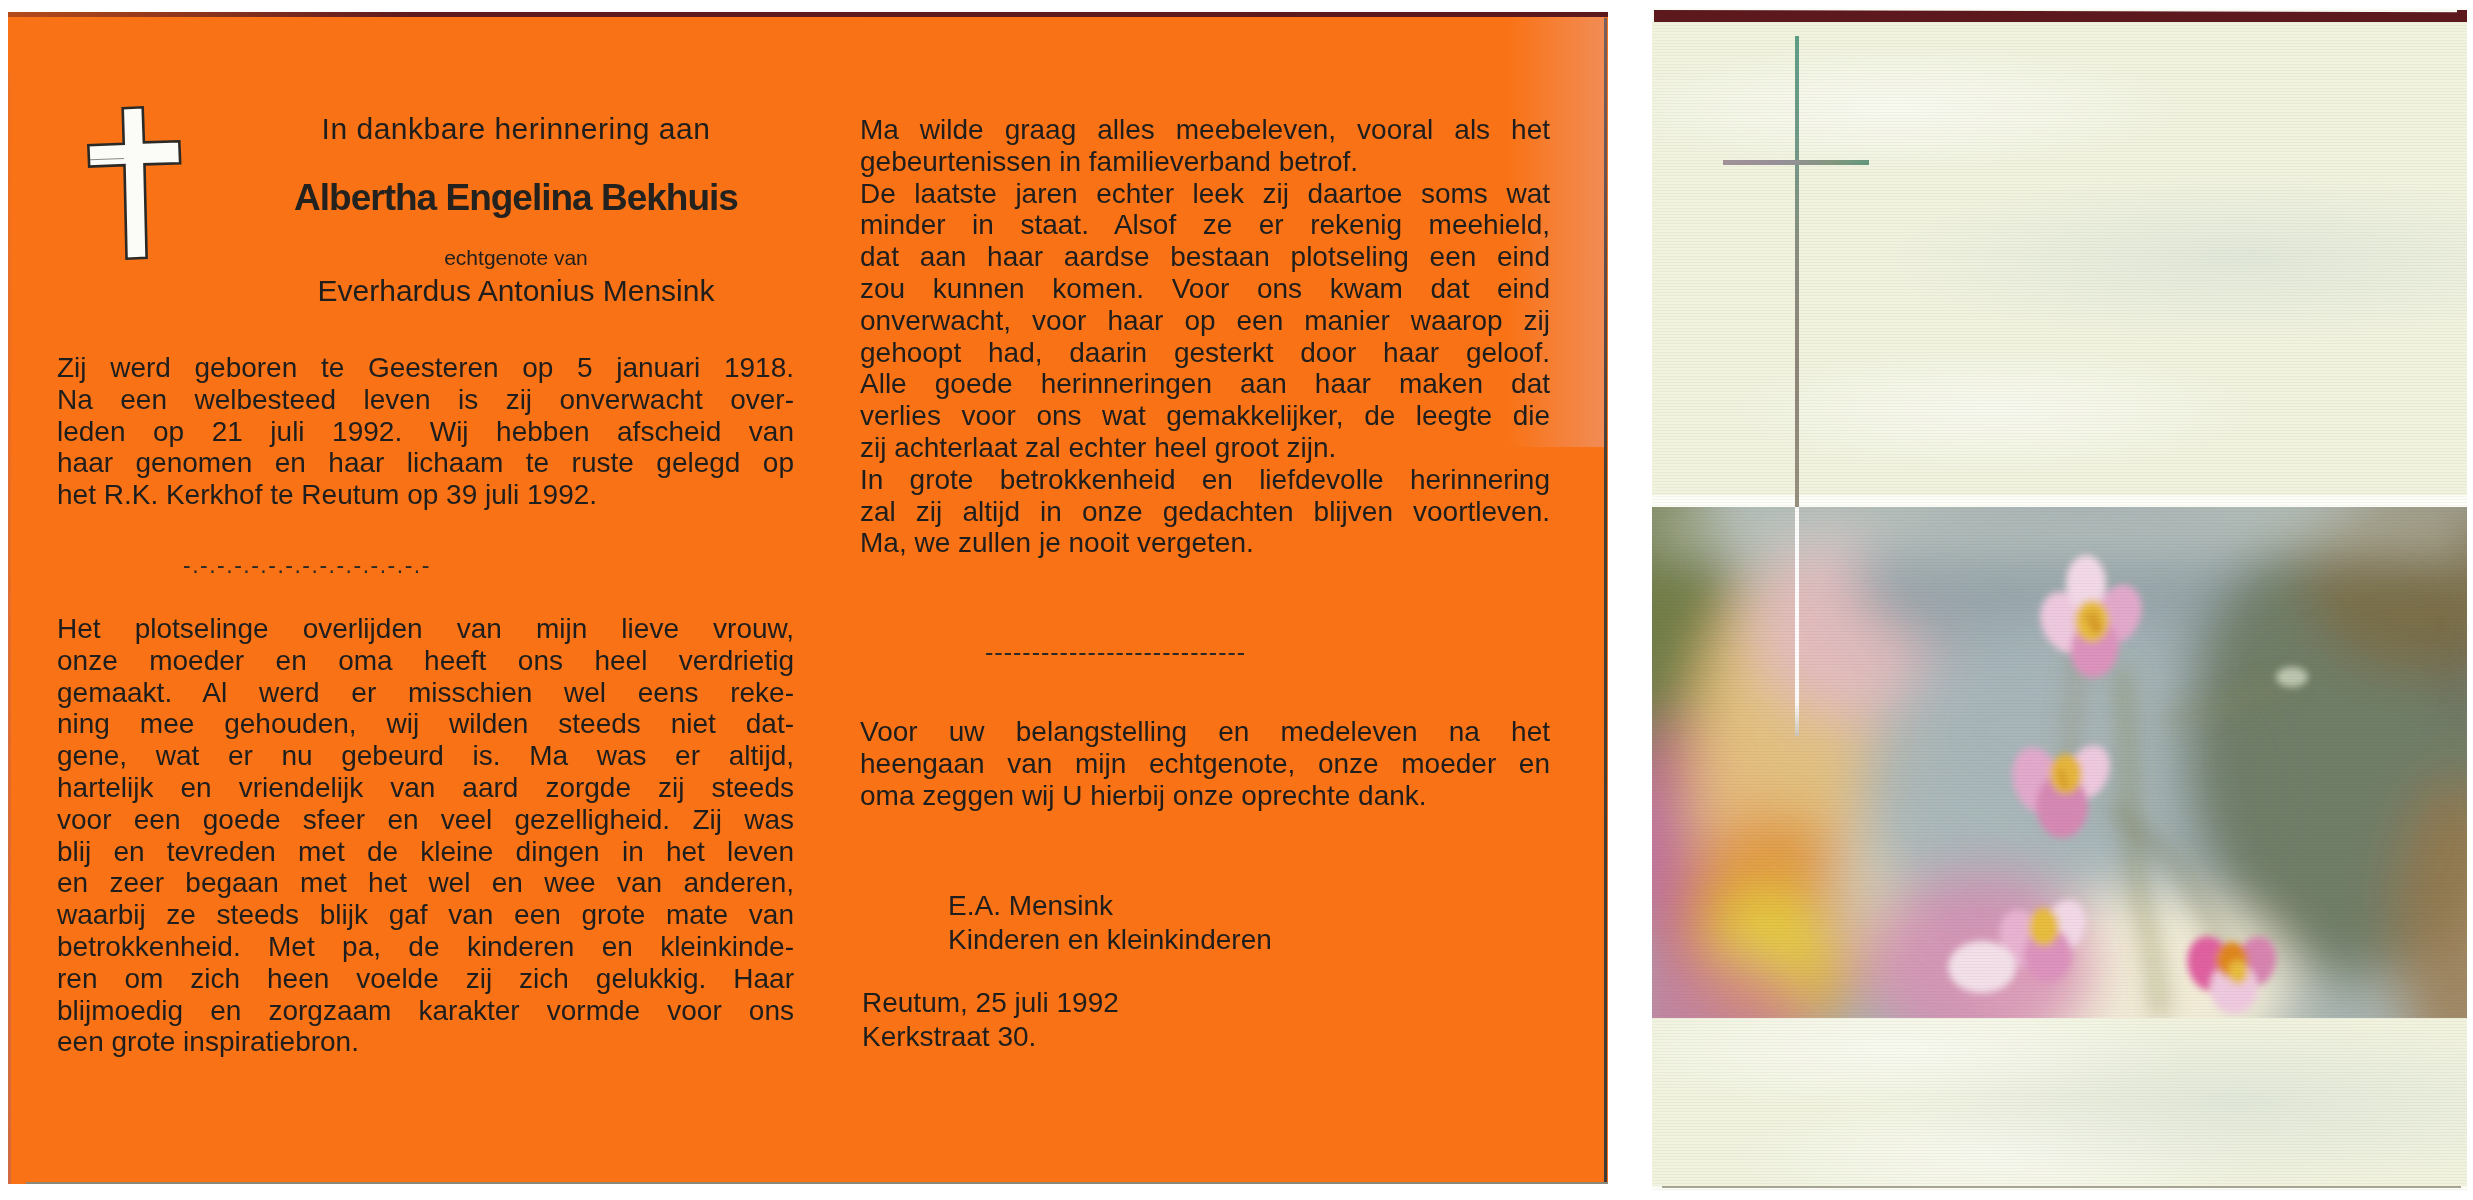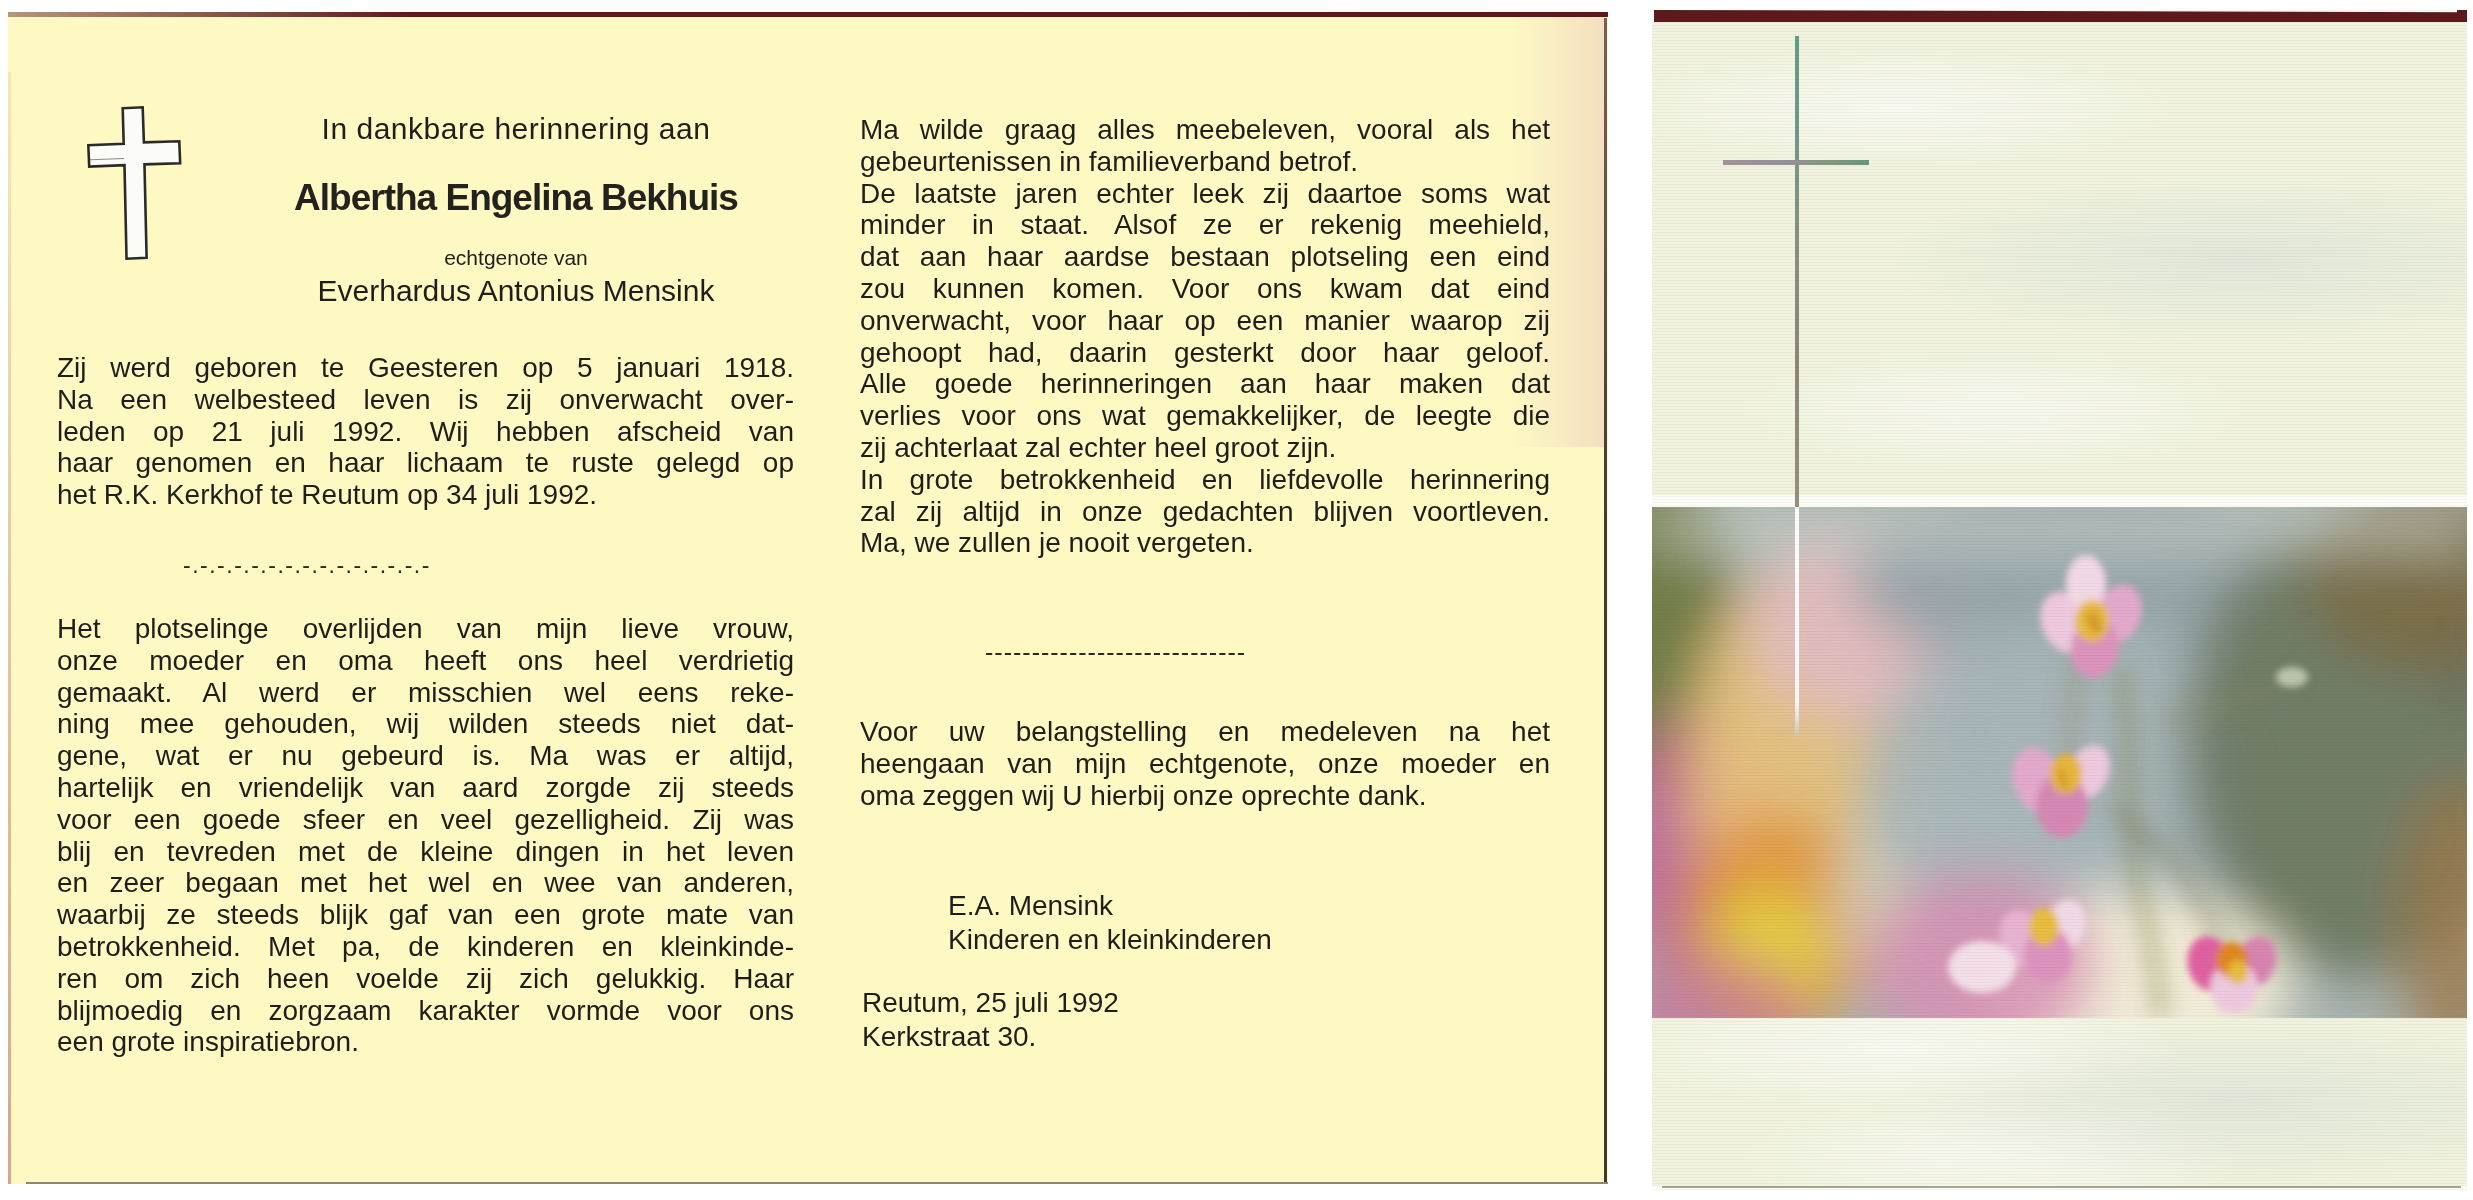--- a/index.html
+++ b/index.html
@@ -1,20 +1,20 @@
 <!DOCTYPE html>
 <html><head>
 <meta charset="utf-8">
 <style>
   html,body{margin:0;padding:0;background:#ffffff;}
   .page{position:relative;width:2473px;height:1200px;background:#ffffff;overflow:hidden;
         font-family:"Liberation Sans",sans-serif;color:#1f1e1c;}
 
   
-  .card-left{position:absolute;left:8px;top:12px;width:1600px;height:1172px;background:#fef9c3;}
+  .card-left{position:absolute;left:8px;top:12px;width:1600px;height:1172px;background:#f97316;}
   .edge-top{position:absolute;left:0;top:0;width:100%;height:5px;
             background:linear-gradient(to right,rgba(95,26,31,.45),#5f1a1f 25%,#5c181c);}
   .edge-right{position:absolute;right:1px;top:6px;bottom:2px;width:3px;
               background:linear-gradient(#7a5f5c,#433d38 40%,#3f3a36);}
   .edge-bottom{position:absolute;left:18px;right:0;bottom:0;height:2px;background:#8b8878;}
   .edge-left{position:absolute;left:0;top:60px;bottom:0;width:3px;
              background:linear-gradient(rgba(178,98,98,.12),rgba(178,98,98,.55));}
   .corner-tint{position:absolute;right:4px;top:5px;width:95px;height:430px;
                background:linear-gradient(to left,rgba(228,181,189,.38),rgba(228,181,189,0));}
 
@@ -94,21 +94,21 @@
       <div class="deceased-name">Albertha Engelina Bekhuis</div>
       <div class="relation-line">echtgenote van</div>
       <div class="spouse-line">Everhardus Antonius Mensink</div>
     </div>
 
     <div class="abs para p-birth">
         <div class="line stretch">Zij werd geboren te Geesteren op 5 januari 1918.</div>
         <div class="line stretch">Na een welbesteed leven is zij onverwacht over-</div>
         <div class="line stretch">leden op 21 juli 1992. Wij hebben afscheid van</div>
         <div class="line stretch">haar genomen en haar lichaam te ruste gelegd op</div>
-        <div class="line">het R.K. Kerkhof te Reutum op 34 juli 1992.</div>
+        <div class="line">het R.K. Kerkhof te Reutum op 39 juli 1992.</div>
       </div>
 
     <div class="abs divider-a">-.-.-.-.-.-.-.-.-.-.-.-.-.-.-</div>
 
     <div class="abs para p-memory">
         <div class="line stretch">Het plotselinge overlijden van mijn lieve vrouw,</div>
         <div class="line stretch">onze moeder en oma heeft ons heel verdrietig</div>
         <div class="line stretch">gemaakt. Al werd er misschien wel eens reke-</div>
         <div class="line stretch">ning mee gehouden, wij wilden steeds niet dat-</div>
         <div class="line stretch">gene, wat er nu gebeurd is. Ma was er altijd,</div>

